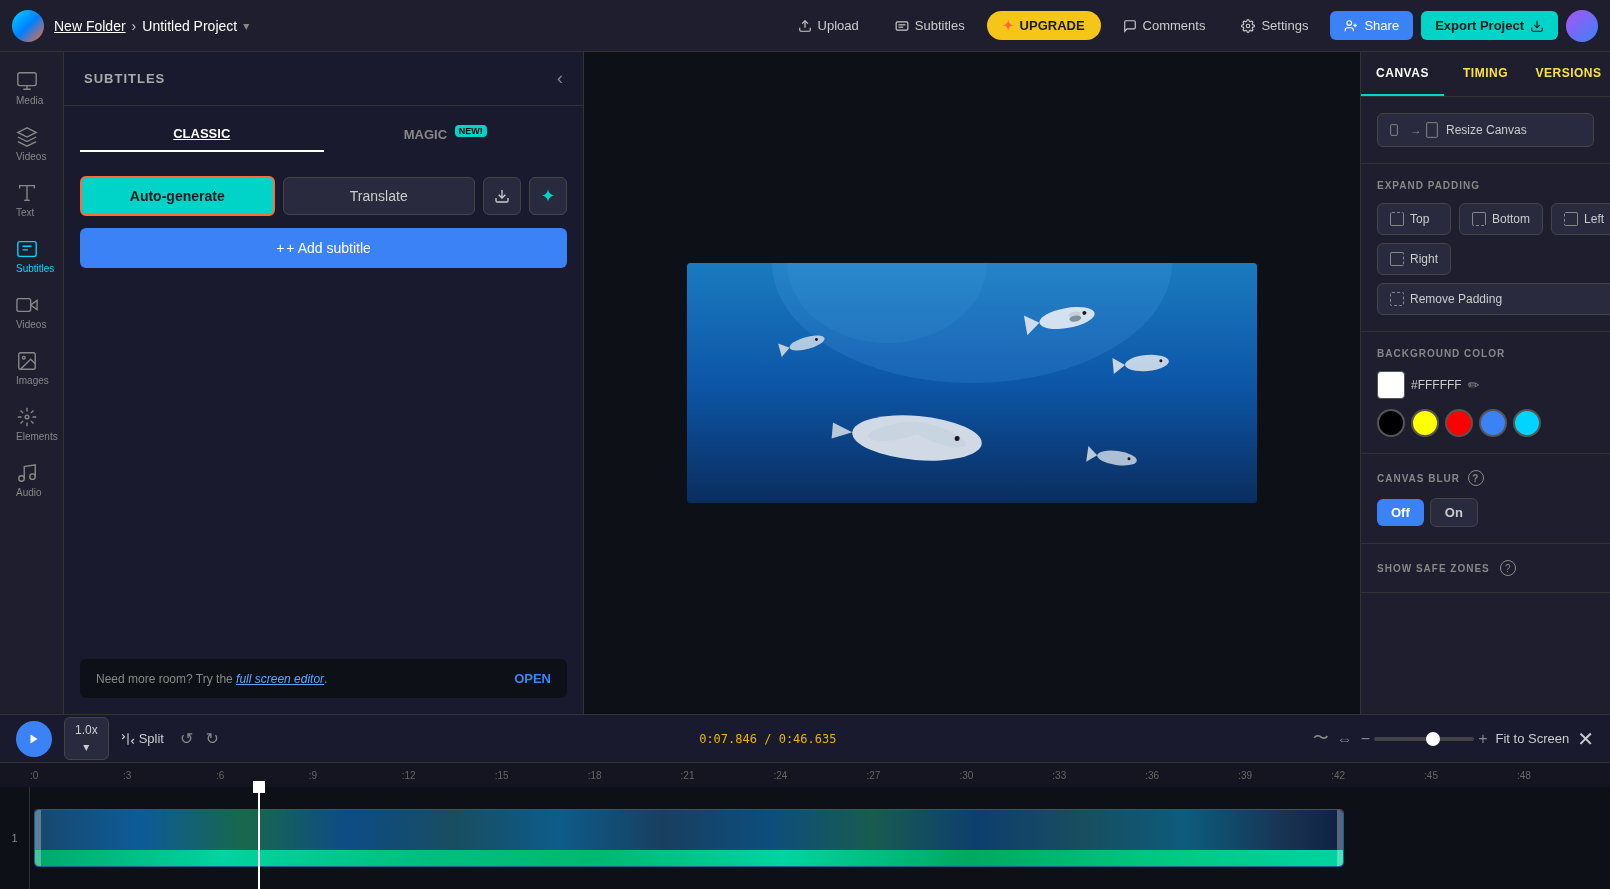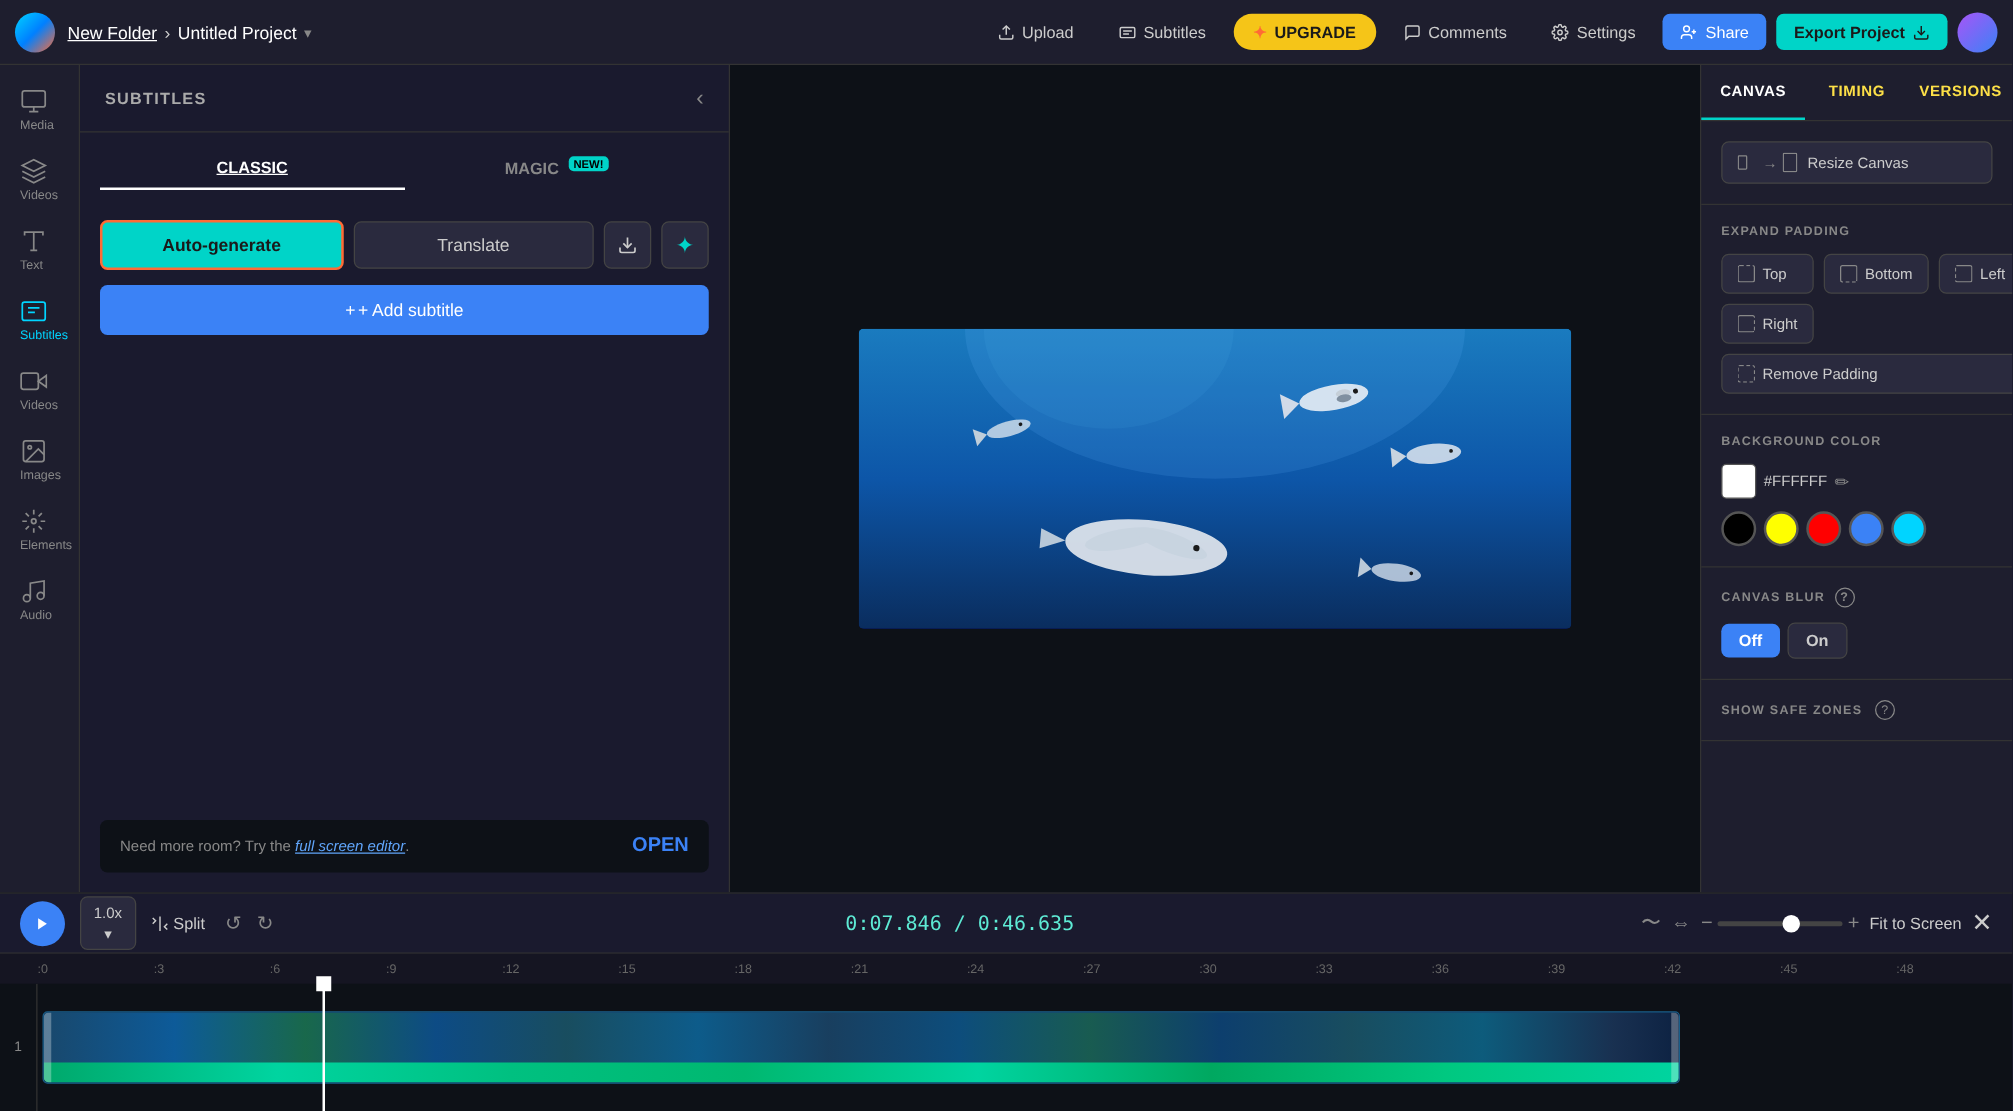--- a/index.html
+++ b/index.html
@@ -44,21 +44,21 @@
 
     .panel-buttons { display: flex; padding: 12px 16px; gap: 8px; align-items: center; }
     .btn-autogenerate { flex: 1; background: #00d4c8; color: #1a1a1a; padding: 10px; border-radius: 6px; border: 2px solid #ff6b35; font-size: 14px; font-weight: 600; cursor: pointer; }
     .btn-translate { flex: 1; background: #2a2a3e; color: #ccc; padding: 10px; border-radius: 6px; border: 1px solid #444; font-size: 14px; cursor: pointer; }
     .panel-icon-btn { width: 38px; height: 38px; background: #2a2a3e; border: 1px solid #444; border-radius: 6px; display: flex; align-items: center; justify-content: center; cursor: pointer; color: #ccc; font-size: 16px; flex-shrink: 0; }
 
     .add-subtitle-btn { margin: 0 16px 12px; background: #3b82f6; color: #fff; padding: 12px; border-radius: 6px; border: none; font-size: 14px; font-weight: 500; cursor: pointer; width: calc(100% - 32px); display: flex; align-items: center; justify-content: center; gap: 6px; }
 
     .panel-hint { margin: auto 16px 16px; padding: 12px 16px; background: #0d1117; border-radius: 6px; font-size: 12px; color: #888; display: flex; align-items: center; justify-content: space-between; }
     .panel-hint a { color: #60a5fa; text-decoration: underline; cursor: pointer; font-style: italic; }
-    .panel-hint .open-btn { color: #3b82f6; font-weight: 600; cursor: pointer; font-size: 16px; }
+    .panel-hint .open-btn { color: #3b82f6; font-weight: 600; cursor: pointer; font-size: 13px; }
 
     
     .canvas-area { flex: 1; display: flex; flex-direction: column; background: #0d1117; align-items: center; justify-content: center; padding: 20px; }
     .video-preview { width: 570px; height: 240px; background: #001133; border-radius: 4px; overflow: hidden; position: relative; }
     .video-preview-inner { width: 100%; height: 100%; background: linear-gradient(180deg, #0066aa 0%, #0044cc 40%, #001177 100%); display: flex; align-items: center; justify-content: center; }
 
     
     .right-panel { width: 250px; background: #1e1e2e; border-left: 1px solid #333; display: flex; flex-direction: column; flex-shrink: 0; padding: 0; }
     .right-tabs { display: flex; border-bottom: 1px solid #333; }
     .right-tab { flex: 1; text-align: center; padding: 14px 8px; font-size: 12px; font-weight: 600; cursor: pointer; color: #fde047; letter-spacing: 0.5px; }
@@ -89,21 +89,21 @@
     .safe-zones-row { display: flex; align-items: center; gap: 6px; }
 
     
     .timeline { height: 175px; background: #0d1117; border-top: 1px solid #333; display: flex; flex-direction: column; flex-shrink: 0; }
     .timeline-controls { height: 48px; background: #1a1a2e; display: flex; align-items: center; padding: 0 16px; gap: 12px; border-bottom: 1px solid #333; }
     .play-btn { width: 36px; height: 36px; background: #3b82f6; border-radius: 50%; border: none; cursor: pointer; display: flex; align-items: center; justify-content: center; color: #fff; flex-shrink: 0; }
     .speed-btn { background: #2a2a3e; border: 1px solid #444; color: #ccc; padding: 5px 10px; border-radius: 6px; font-size: 12px; cursor: pointer; display: flex; align-items: center; gap: 3px; flex-direction: column; }
     .split-btn { background: transparent; border: none; color: #ccc; font-size: 13px; cursor: pointer; display: flex; align-items: center; gap: 4px; }
     .undo-redo { display: flex; gap: 4px; }
     .undo-redo button { background: none; border: none; color: #888; font-size: 16px; cursor: pointer; padding: 4px; }
-    .time-display { flex: 1; text-align: center; font-size: 16px; color: #5eead4; font-family: monospace; }
+    .time-display { flex: 1; text-align: center; font-size: 12px; color: #eab308; font-family: monospace; }
     .timeline-right { display: flex; align-items: center; gap: 8px; }
     .zoom-controls { display: flex; align-items: center; gap: 4px; }
     .zoom-btn { background: none; border: none; color: #888; font-size: 16px; cursor: pointer; }
     .zoom-slider { width: 100px; }
     .fit-screen-btn { background: none; border: none; color: #ccc; font-size: 13px; cursor: pointer; }
     .close-btn { background: none; border: none; color: #ccc; font-size: 20px; cursor: pointer; }
     .wave-icon { color: #888; font-size: 16px; }
     .arrows-icon { color: #888; font-size: 16px; }
 
     .timeline-ruler { height: 24px; background: #151522; display: flex; align-items: center; padding: 0 0 0 30px; overflow: hidden; position: relative; }

